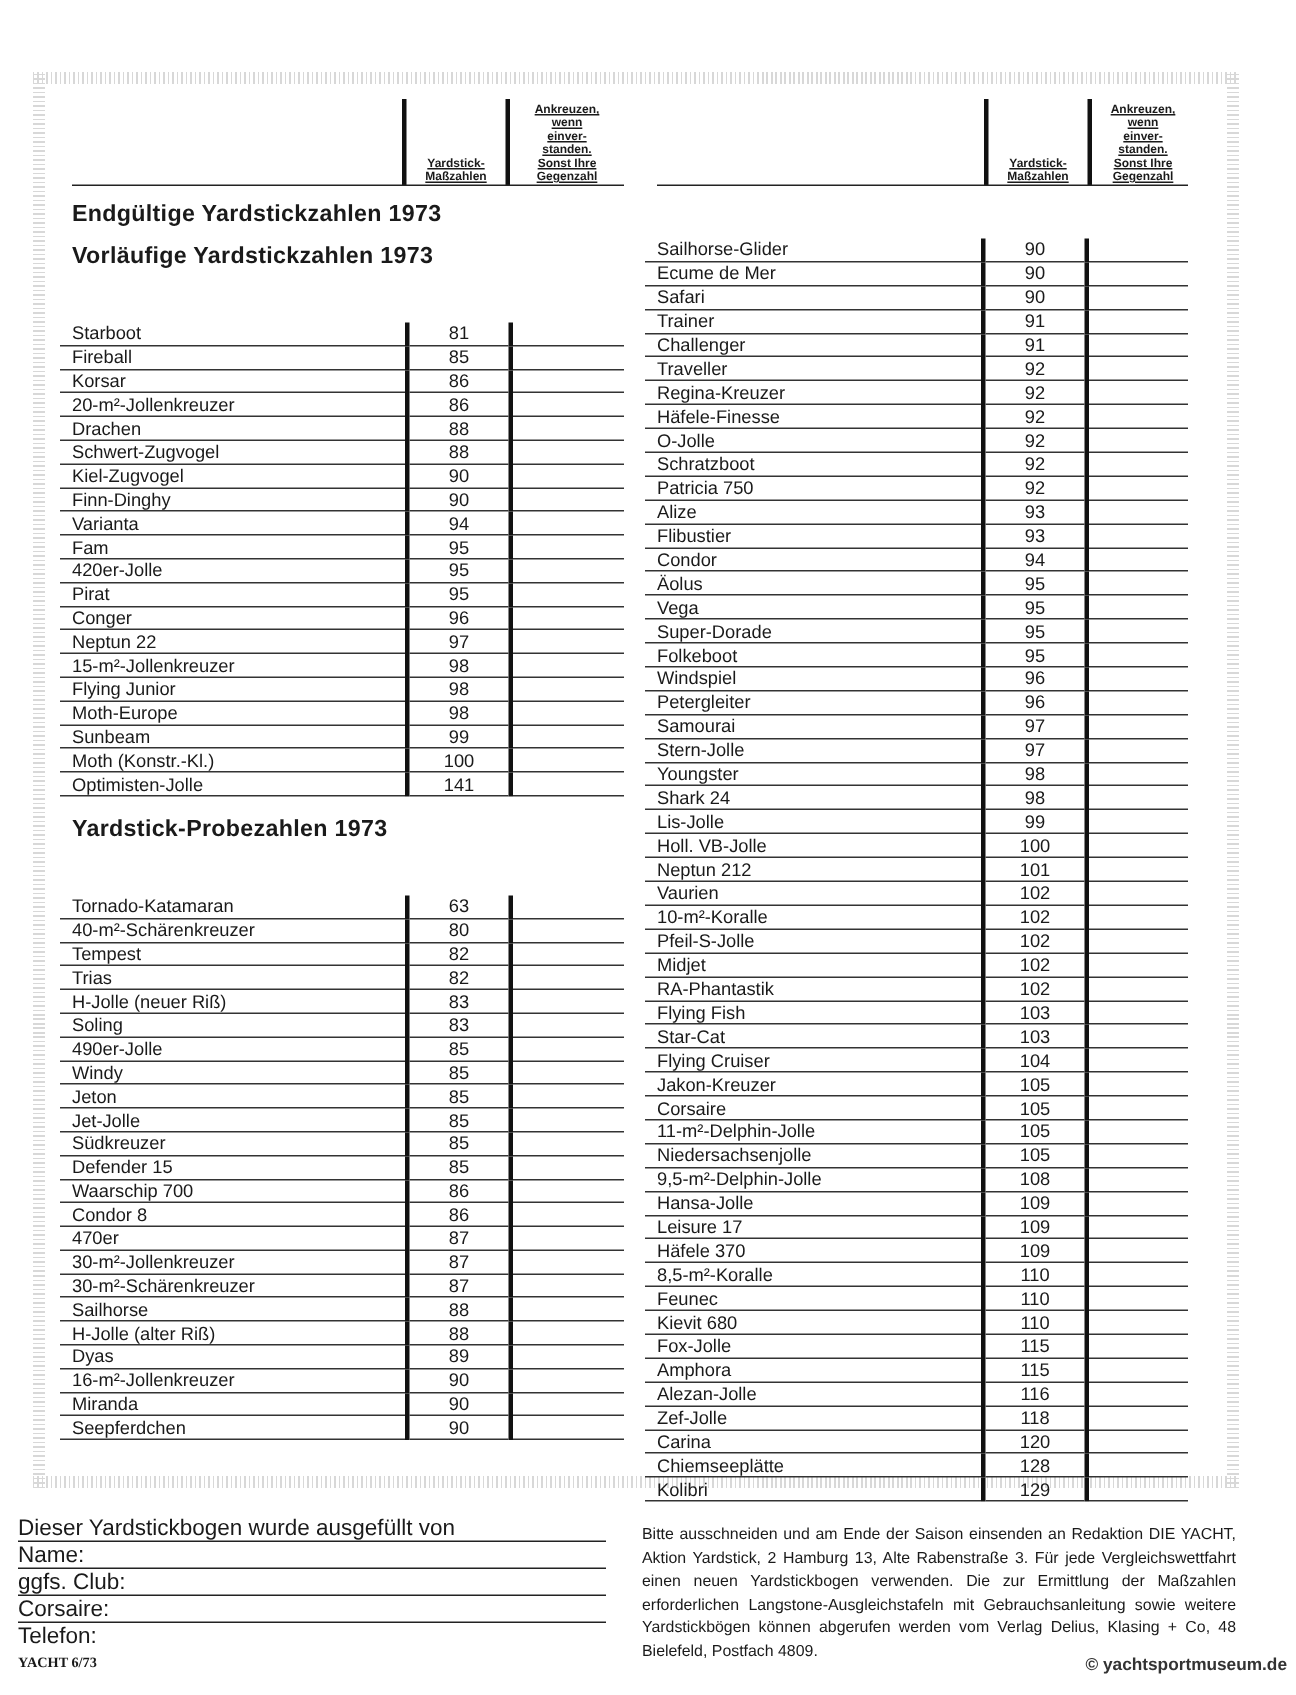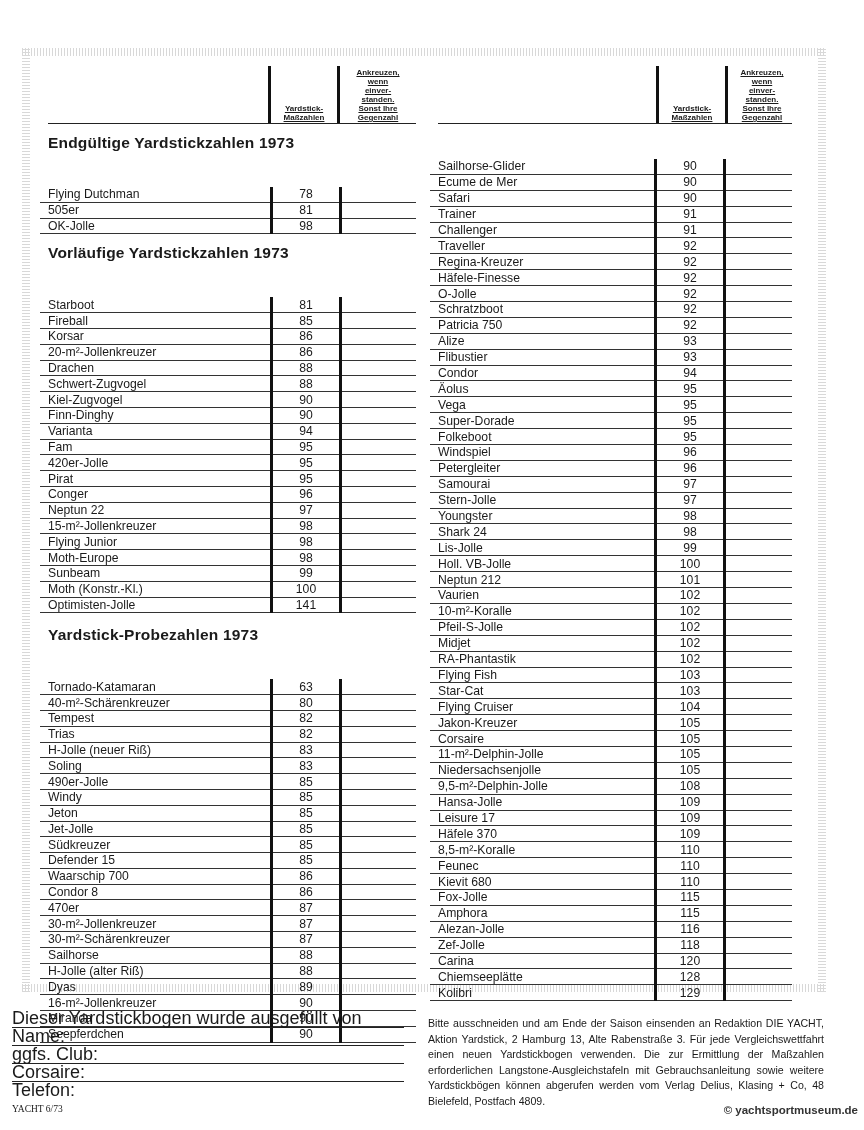--- a/index.html
+++ b/index.html
@@ -25,24 +25,24 @@
   td { height: 14.8px; padding: 0; font-size: 12.2px; line-height: 14px; border-bottom: 1px solid #333; }
   td.name { padding-left: 8px; }
   td.val { text-align: center; border-left: 3px solid #111; border-right: 3px solid #111; }
   td.check { }
   .left td.val { width: 66px; }
   .left td.check { width: 74px; }
   .right td.val { width: 66px; }
   .right td.check { width: 66px; }
   .right td { height: 14.9px; }
   .form { position: absolute; left: 12px; top: 1010px; width: 392px; }
-  .form .line { font-size: 18px; height: 17px; line-height: 17px; border-bottom: 1px solid #222; }
+  .form .line { font-size: 15px; height: 17px; line-height: 17px; border-bottom: 1px solid #222; }
   .form .line:last-child { border-bottom: none; }
   .info { position: absolute; left: 428px; top: 1016px; width: 396px; font-size: 10.6px; line-height: 15.5px; text-align: justify; }
-  .footer-mark { position: absolute; left: 12px; top: 1104px; font-family: "Liberation Serif", serif; font-weight: normal; font-size: 9.5px; }
+  .footer-mark { position: absolute; left: 12px; top: 1104px; font-family: "Liberation Serif", serif; font-weight: bold; font-size: 9.5px; }
   .copyright { position: absolute; right: 6px; top: 1104px; font-size: 11.5px; color: #333; font-weight: bold; }
 </style>
 </head>
 <body>
 
 <div class="frame"></div>
 
 <div class="col left" style="top:66px;">
   <div class="hdr">
     <div class="vline" style="left:228px;"></div>
@@ -56,39 +56,20 @@
       <div>wenn</div>
       <div>einver-</div>
       <div>standen.</div>
       <div>Sonst Ihre</div>
       <div>Gegenzahl</div>
     </div>
     <div class="rule"></div>
   </div>
   <div id="left-sections">
       <div class="section-title">Endgültige Yardstickzahlen 1973</div>
-      <table>
-        <tbody>
-          <tr>
-            <td class="name">Flying Dutchman</td>
-            <td class="val">78</td>
-            <td class="check"></td>
-          </tr>
-          <tr>
-            <td class="name">505er</td>
-            <td class="val">81</td>
-            <td class="check"></td>
-          </tr>
-          <tr>
-            <td class="name">OK-Jolle</td>
-            <td class="val">98</td>
-            <td class="check"></td>
-          </tr>
-        </tbody>
-      </table>
       <div class="section-title" style="">Vorläufige Yardstickzahlen 1973</div>
       <table>
         <tbody>
           <tr>
             <td class="name">Starboot</td>
             <td class="val">81</td>
             <td class="check"></td>
           </tr>
           <tr>
             <td class="name">Fireball</td>

